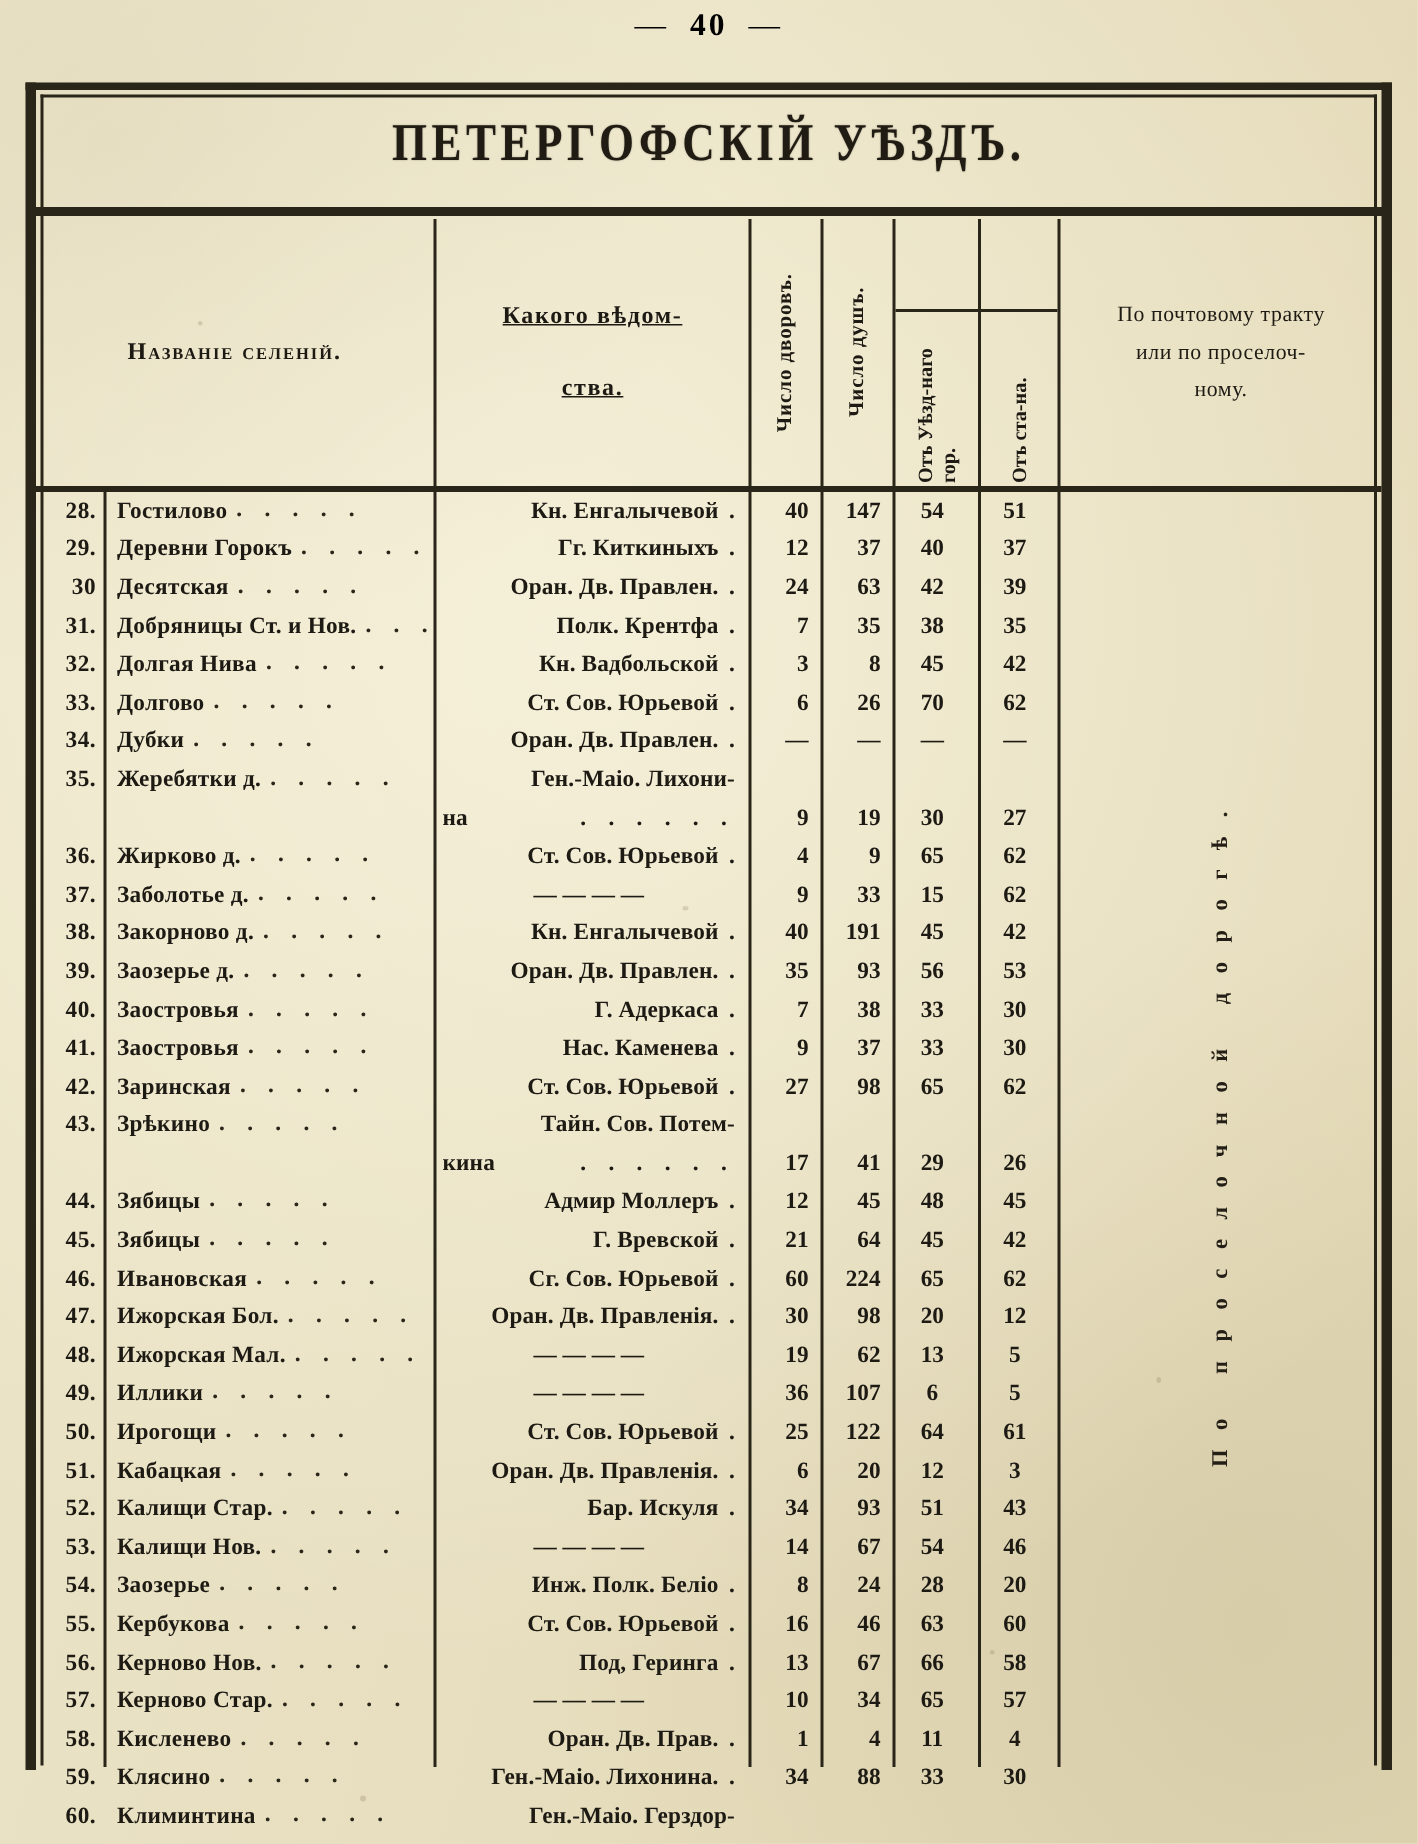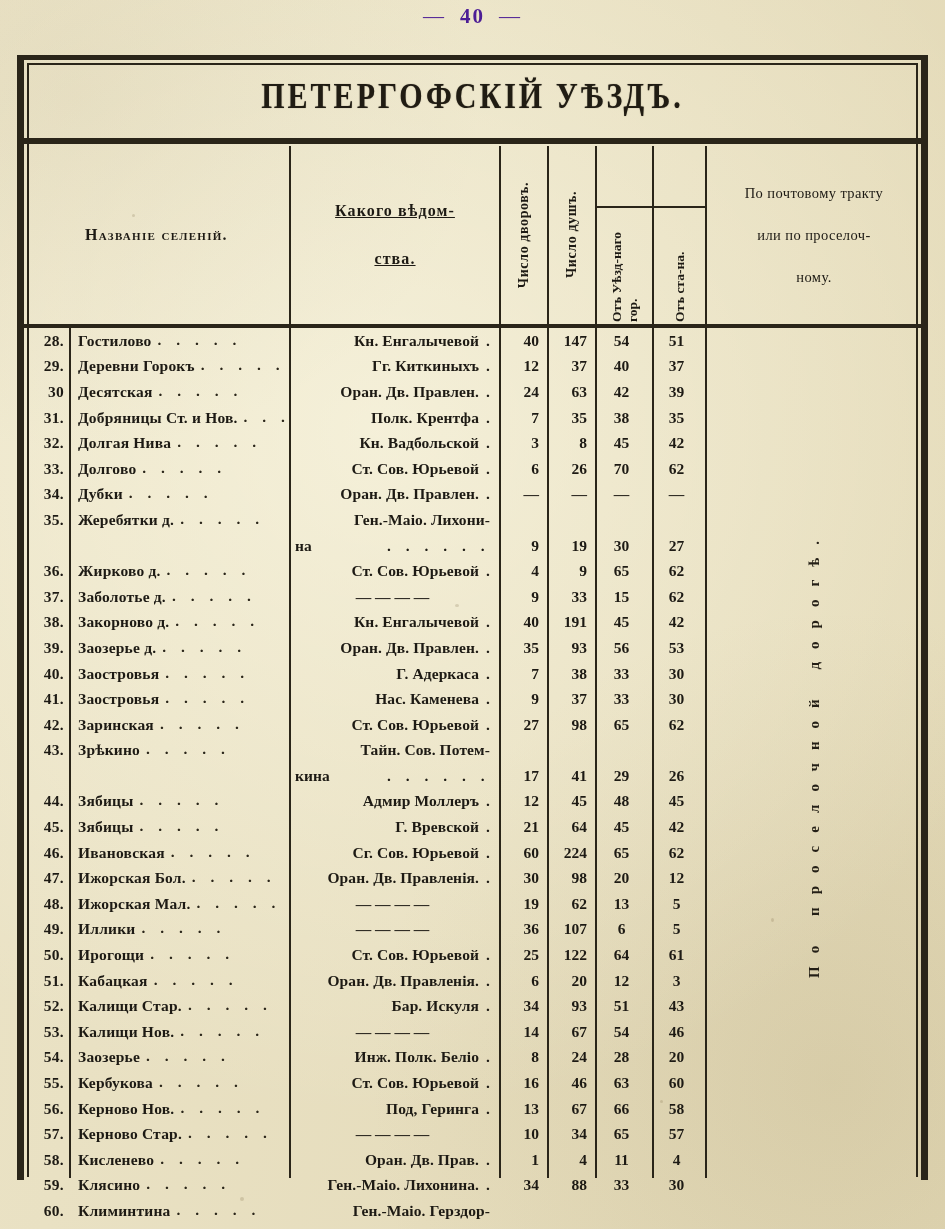--- a/index.html
+++ b/index.html
@@ -23,21 +23,21 @@
     pointer-events:none;
   }
   .speck{position:absolute;border-radius:50%;background:rgba(110,92,56,.20);pointer-events:none;}
 
   
   .page-number{
     position:absolute;left:0;right:0;top:4px;
     text-align:center;
     font-size:21px;font-weight:bold;
     letter-spacing:2px;
-    color:#4c1d95;
+    color:#000000;
   }
   .page-number .dash{font-weight:normal;padding:0 14px;}
 
   
   .frame{
     position:absolute;
     left:17px;top:55px;width:911px;height:1125px;
     border-left:7px solid #2a2519;
     border-right:7px solid #2a2519;
     border-top:5px solid #2a2519;
@@ -122,21 +122,21 @@
     display:flex;align-items:center;justify-content:center;
   }
   .hdr-stan{
     left:630px;top:62px;width:51px;height:116px;
     display:flex;align-items:center;justify-content:center;
   }
   .hdr-uezd .vert,.hdr-stan .vert{font-size:13.5px;font-weight:bold;line-height:1.15;white-space:normal;height:112px;}
   .hdr-tract{
     left:683px;top:0;width:214px;height:178px;
     display:flex;flex-direction:column;align-items:center;justify-content:center;
-    gap:25px;
+    gap:8px;
   }
   .hdr-tract span{font-size:14.5px;letter-spacing:.4px;}
 
   
   .body{
     position:absolute;left:0;top:182px;width:897px;
   }
   .row{
     position:relative;height:25.6px;
     display:flex;align-items:center;

